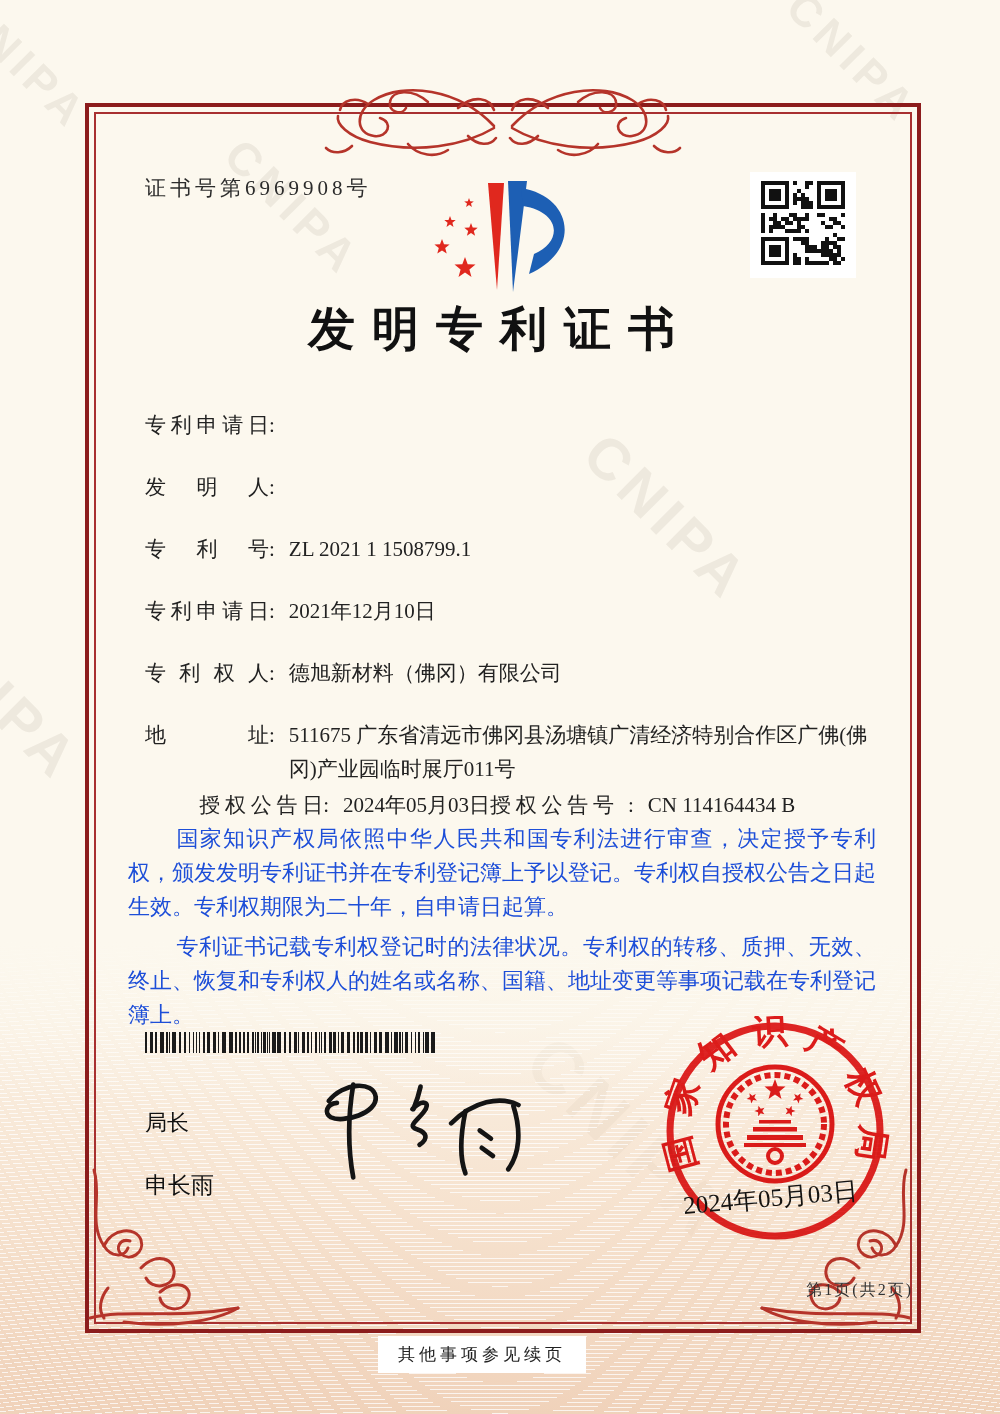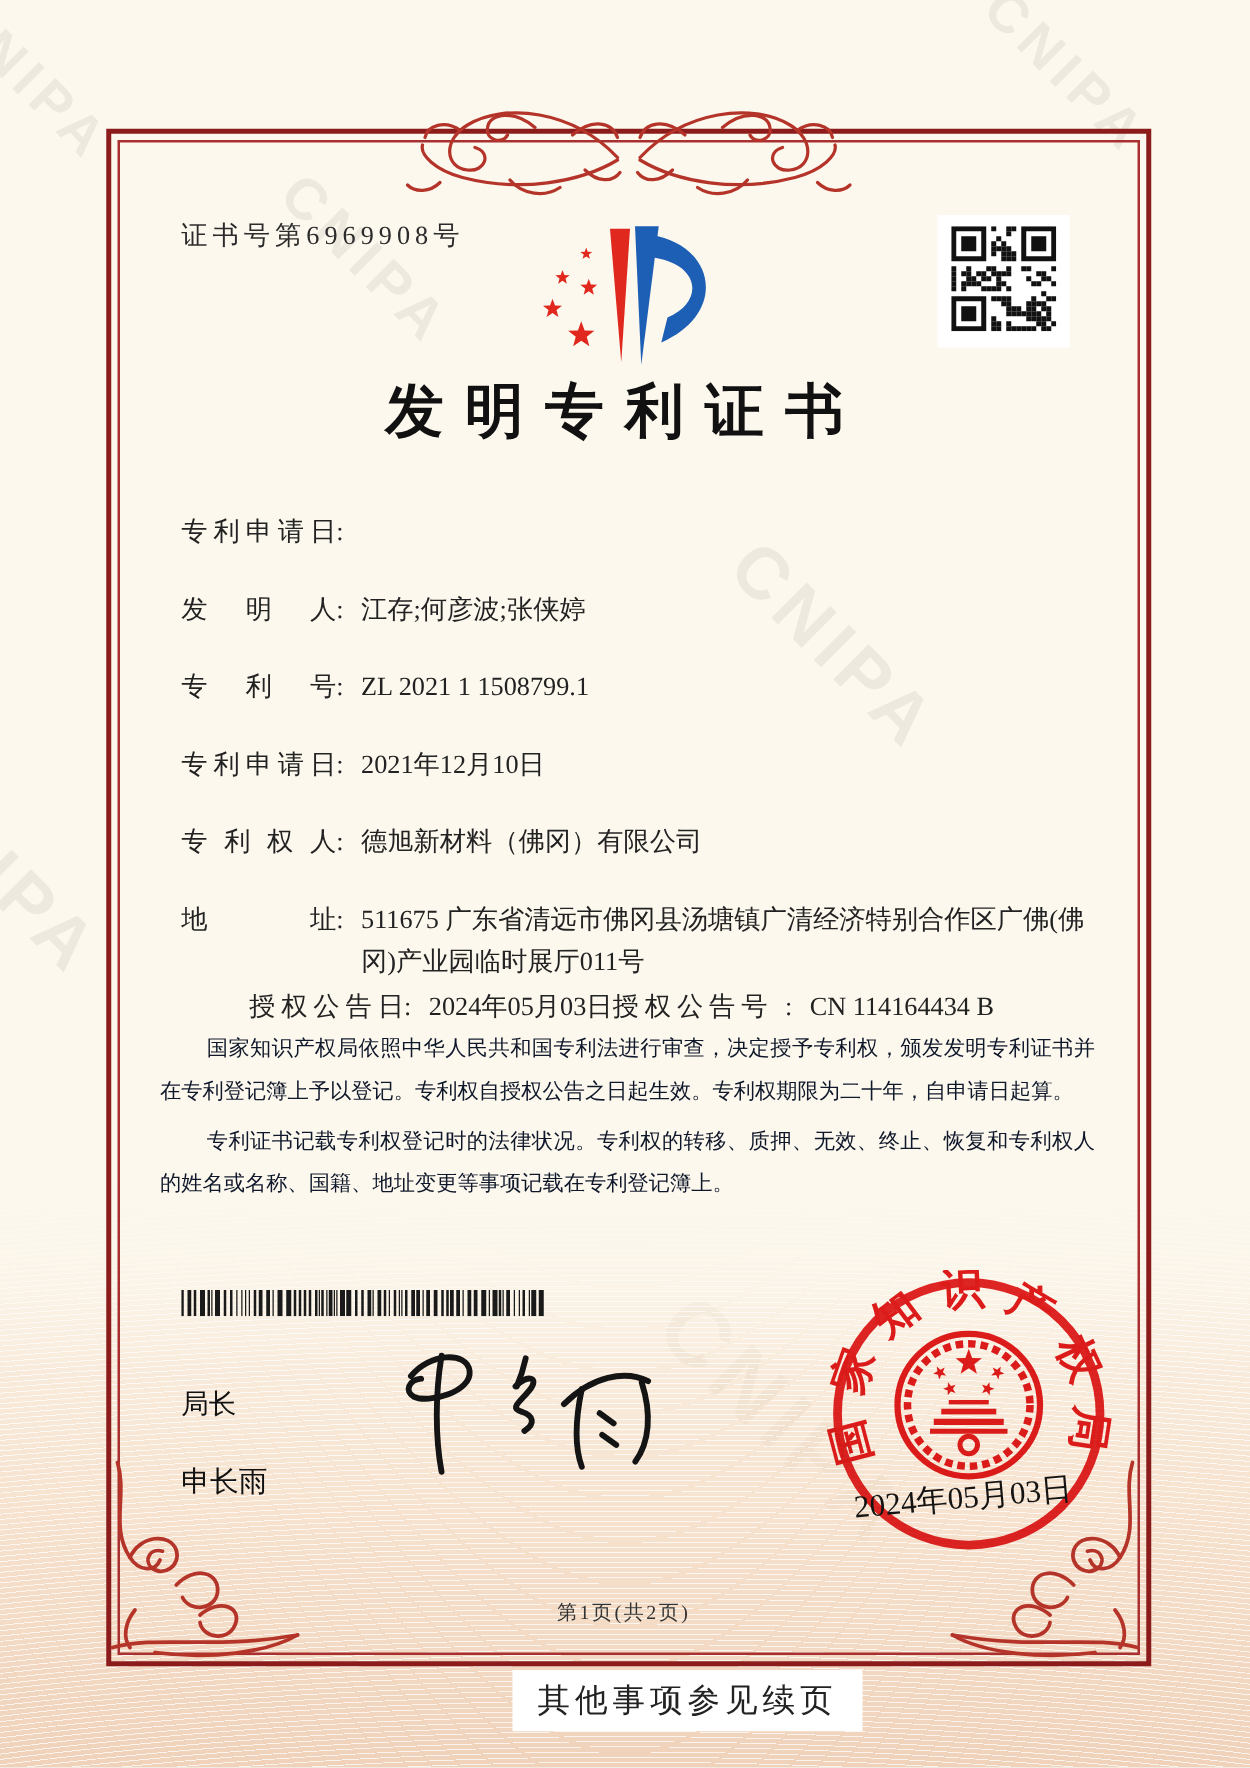--- a/index.html
+++ b/index.html
@@ -31,35 +31,35 @@
   .fields{position:absolute;left:145px;top:408px;width:730px;font-size:21px;line-height:34px;}
   .frow{display:flex;margin-bottom:28px;}
   .frow.tight{margin-bottom:0;}
   .flabel{display:inline-block;width:124px;text-align:justify;text-align-last:justify;flex:none;}
   .fcolon{flex:none;margin-right:14px;}
   .fvalue{flex:1;}
   .grant-row{display:flex;margin-top:2px;}
   .gpair{display:flex;}
   .gpair.first{width:345px;flex:none;justify-content:flex-end;}
   
-  .paras{position:absolute;left:128px;top:822px;width:748px;font-size:17px;line-height:34px;
-         text-align:justify;color:#0f172a;}
+  .paras{position:absolute;left:128px;top:822px;width:748px;font-size:22px;line-height:34px;
+         text-align:justify;color:#1d4ed8;}
   .paras p{margin:0 0 6px 0;text-indent:2.2em;}
   
   .barcode{position:absolute;left:145px;top:1032px;width:293px;height:21px;}
   
   .sig-title{position:absolute;left:145px;top:1108px;font-size:22px;font-family:"Liberation Sans","DejaVu Sans",sans-serif;color:#111;}
   .sig-name{position:absolute;left:145px;top:1150px;font-size:23px;font-family:"Liberation Sans","DejaVu Sans",sans-serif;color:#111;margin-top:20px;}
   .sig-script{position:absolute;left:290px;top:1072px;width:255px;height:118px;}
   
   .seal{position:absolute;left:660px;top:1016px;width:230px;height:236px;mix-blend-mode:multiply;}
   
-  .page-num{position:absolute;left:85px;width:828px;top:1280px;text-align:center;font-size:16px;color:#333;letter-spacing:2px;}
-  .note-strip{position:absolute;left:378px;top:1336px;background:#fff;padding:7px 20px;font-size:26px;
-              letter-spacing:4px;color:#222;margin-left:32px;}
+  .page-num{position:absolute;left:85px;width:828px;top:1280px;text-align:right;font-size:16px;color:#333;letter-spacing:2px;}
+  .note-strip{position:absolute;left:378px;top:1336px;background:#fff;padding:7px 20px;font-size:17px;
+              letter-spacing:4px;color:#222;}
 </style>
 </head>
 <body>
 
 <div class="sheet">
 
   <div class="wm" style="left:-18px;top:-12px;font-size:44px">CNIPA</div>
   <div class="wm" style="left:812px;top:-18px;font-size:44px">CNIPA</div>
   <div class="wm" style="left:252px;top:128px;font-size:46px">CNIPA</div>
   <div class="wm" style="left:618px;top:420px;font-size:58px">CNIPA</div>
@@ -269,21 +269,20 @@
   <div class="title">发明专利证书</div>
 
   <div class="fields">
     <div class="frow">
       <span class="flabel">专利申请日</span>
         <span class="fcolon">:</span>
     </div>
     <div class="frow">
       <span class="flabel">发明人</span>
         <span class="fcolon">:</span>
-      <span class="fvalue">江存;何彦波;张侠婷</span>
     </div>
     <div class="frow">
       <span class="flabel">专利号</span>
         <span class="fcolon">:</span>
       <span class="fvalue">ZL 2021 1 1508799.1</span>
     </div>
     <div class="frow">
       <span class="flabel">专利申请日</span>
         <span class="fcolon">:</span>
       <span class="fvalue">2021年12月10日</span>

